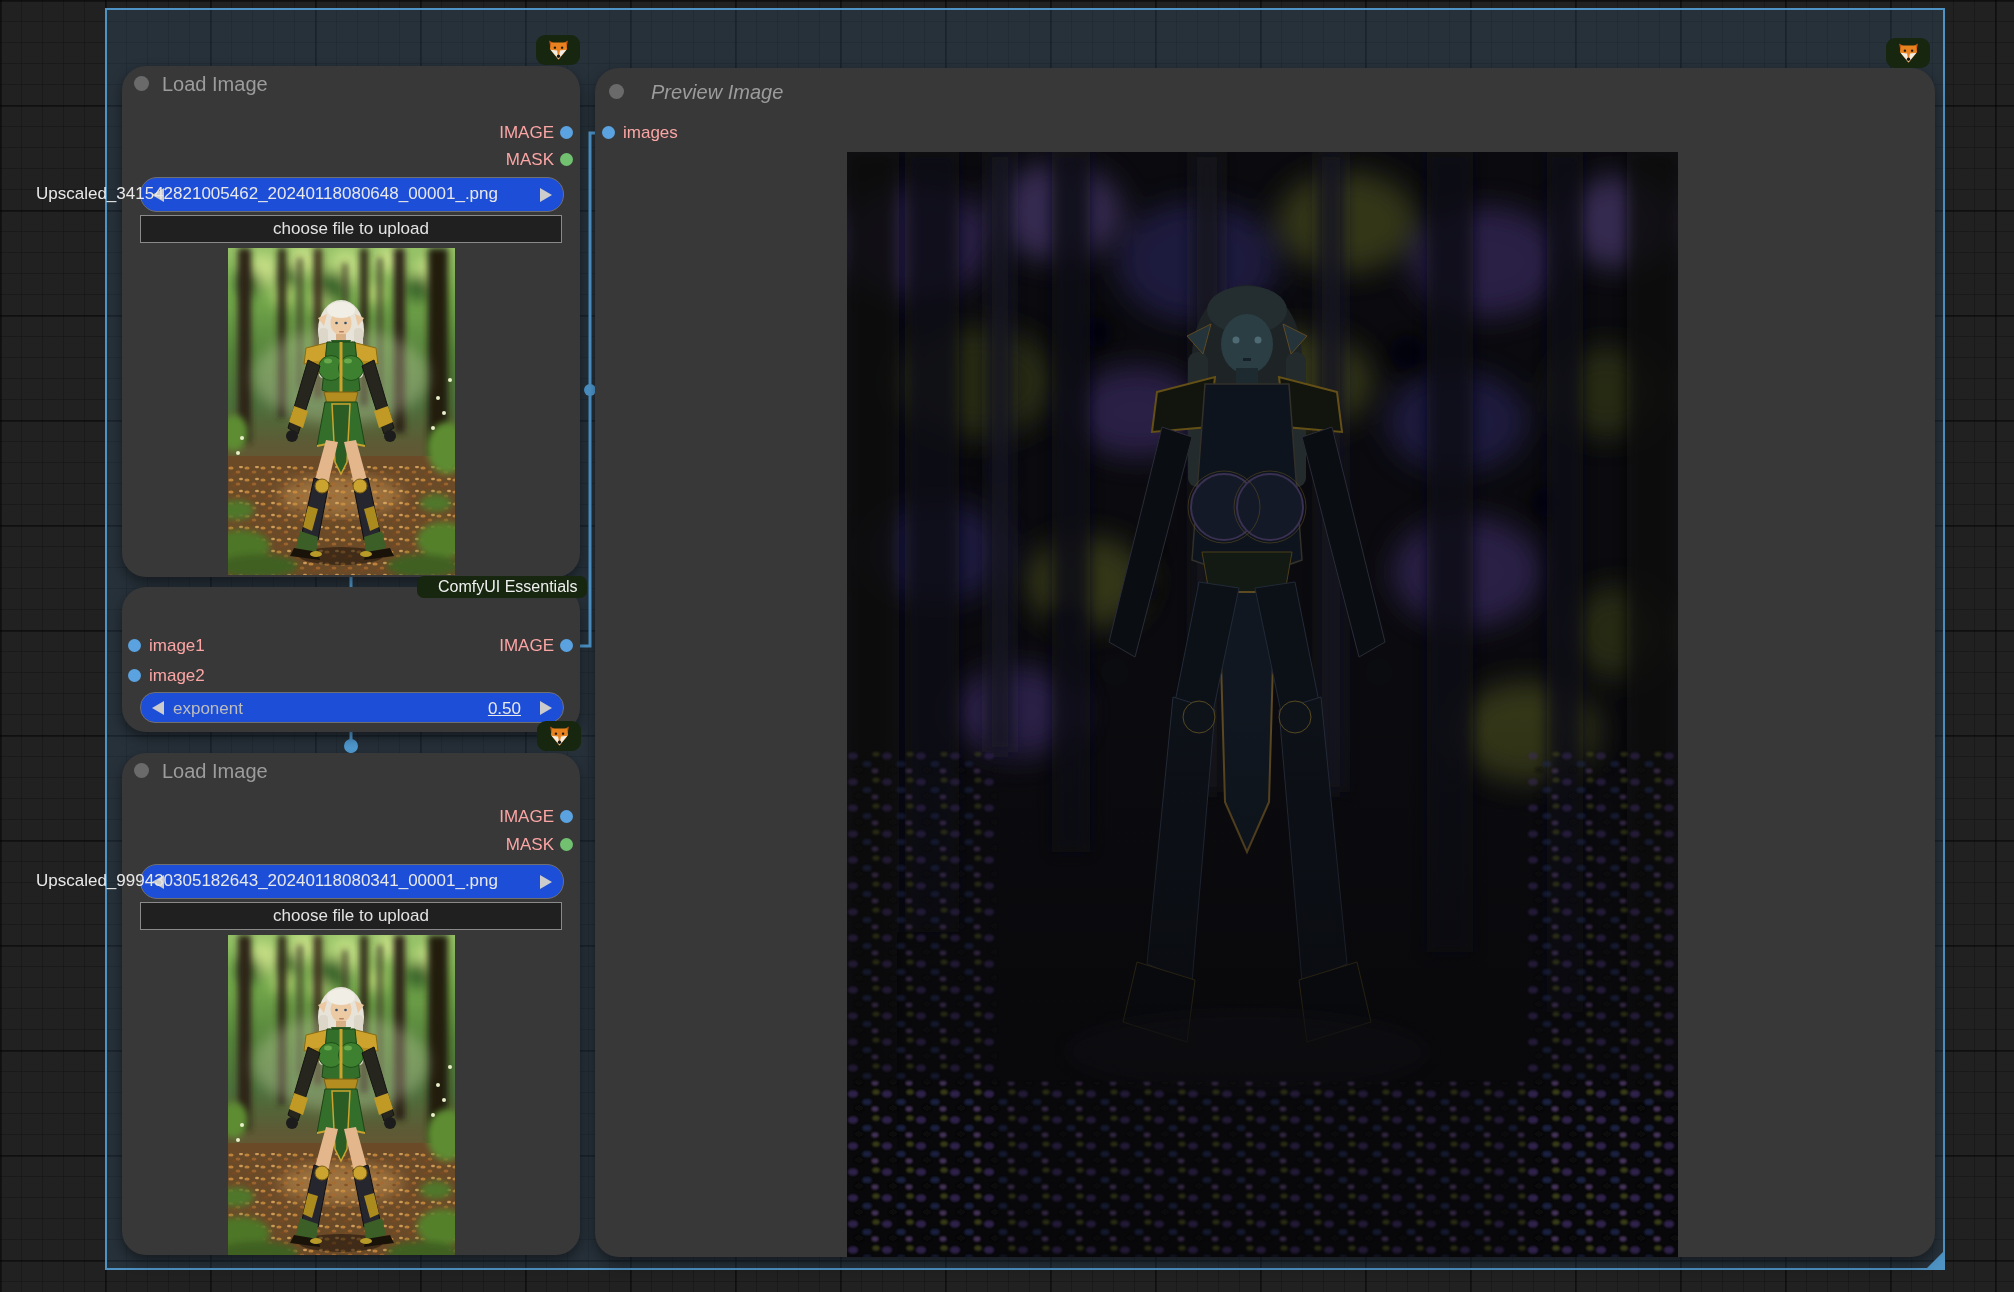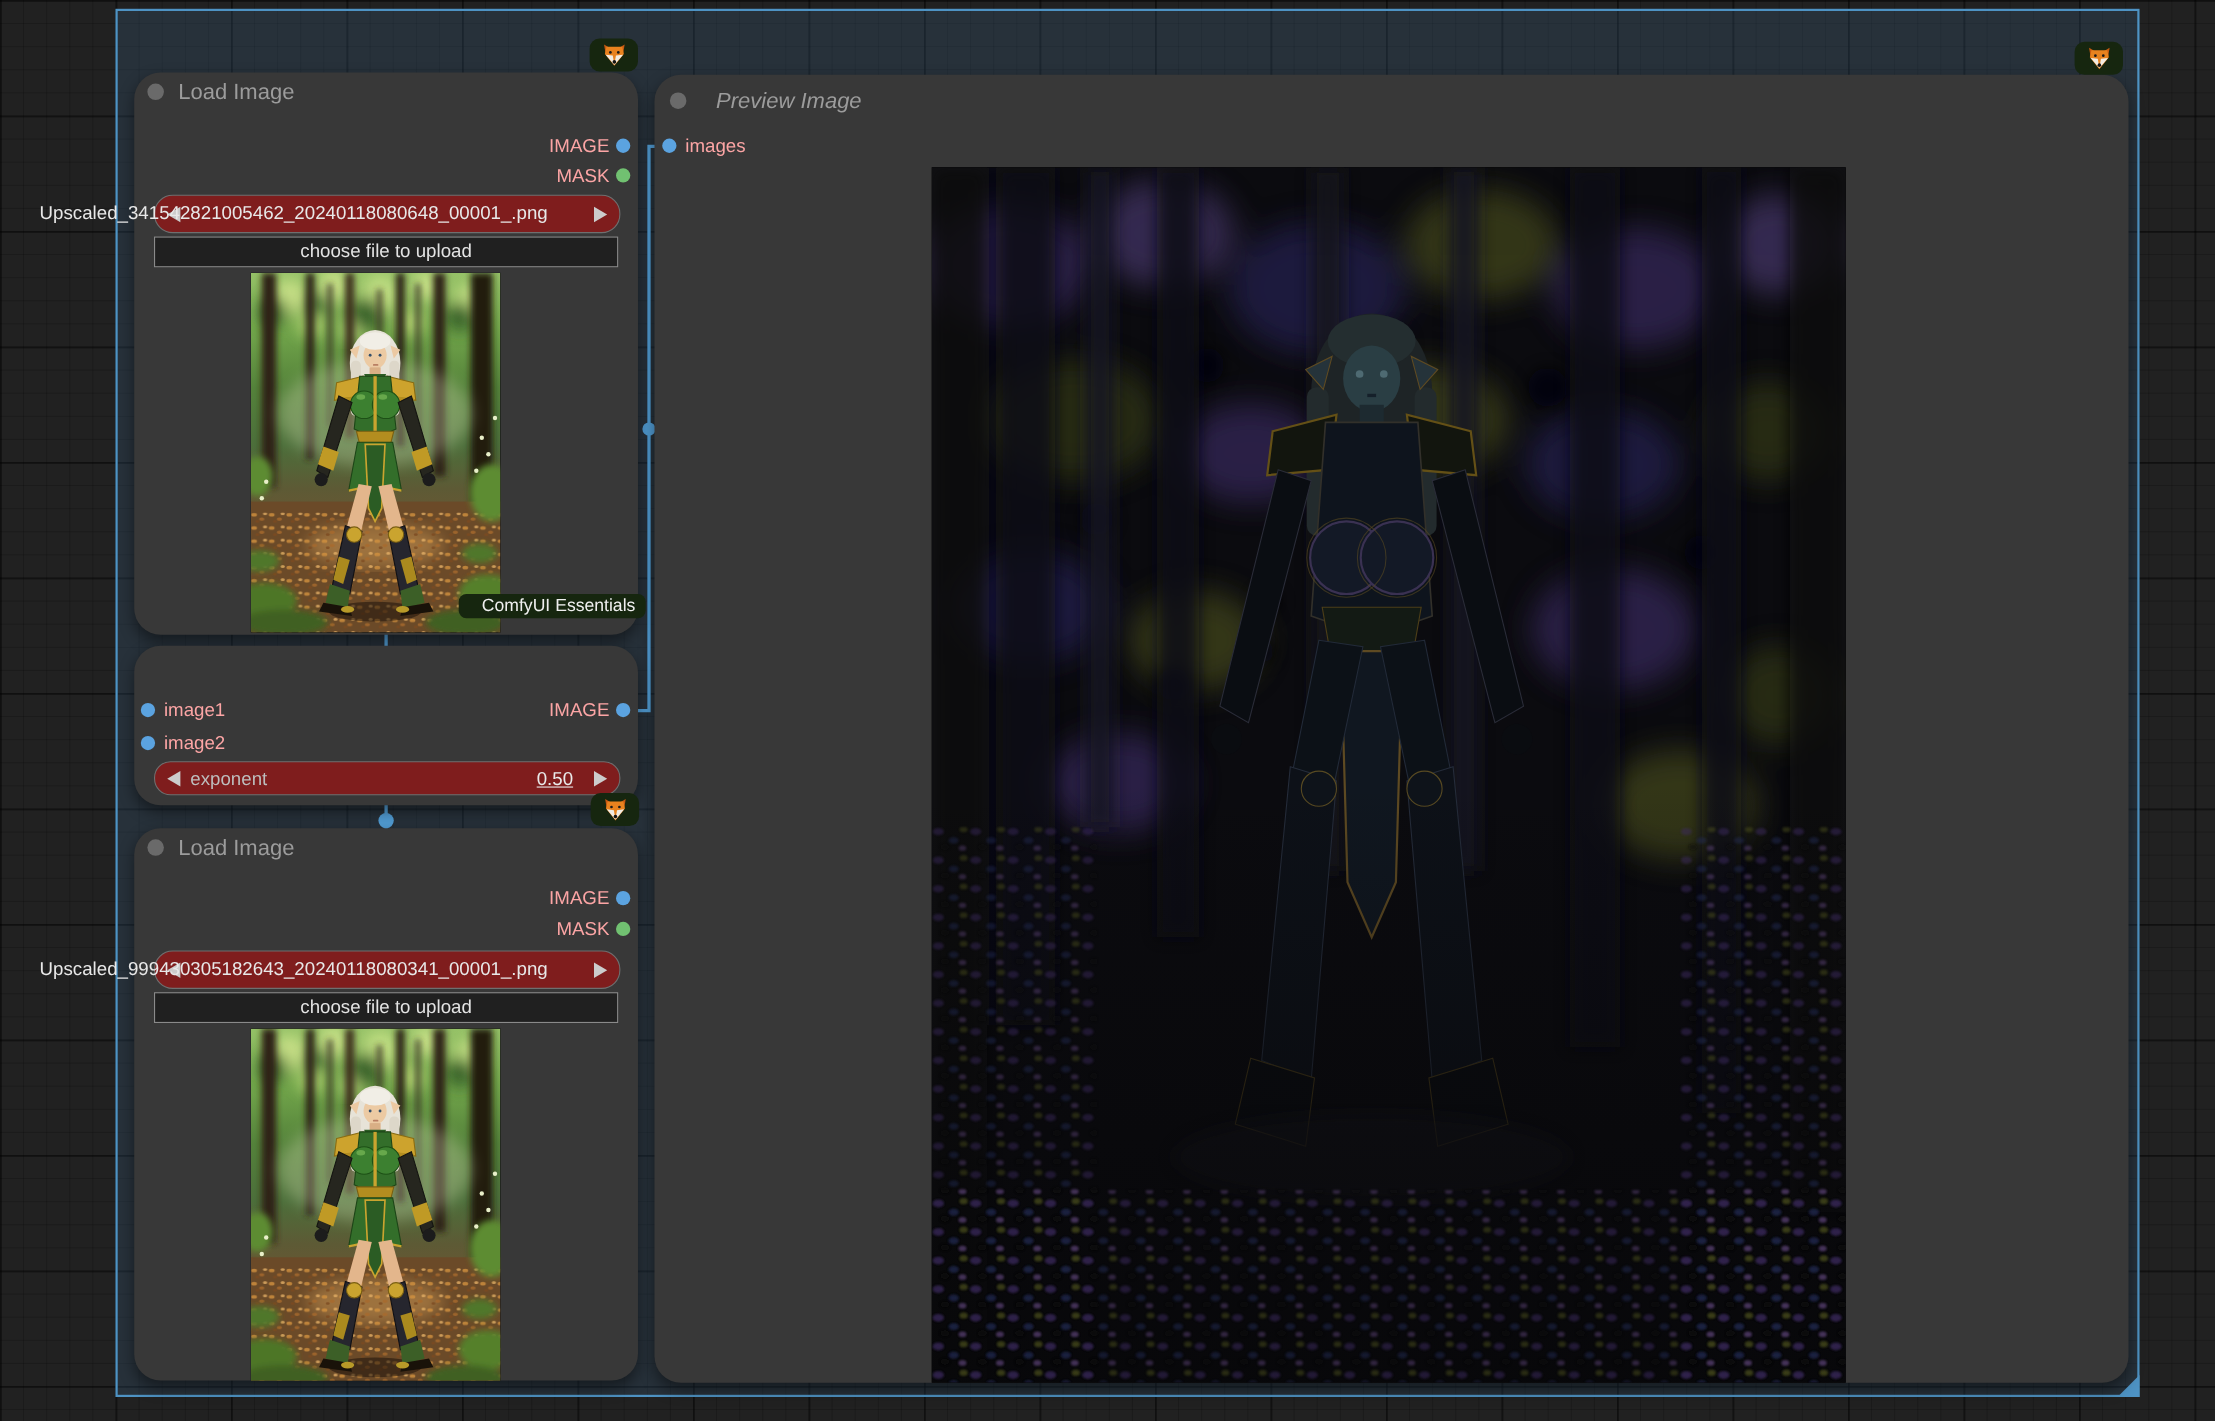--- a/index.html
+++ b/index.html
@@ -44,21 +44,21 @@
   }
   .node-header{position:absolute;left:0;top:0;width:100%;height:36px;}
   .hdot{position:absolute;left:12px;top:10px;width:15px;height:15px;border-radius:50%;background:#6a6a6a;}
   .ntitle{position:absolute;left:40px;top:0;height:36px;line-height:37px;font-size:20px;color:#9c9c9c;white-space:nowrap;}
   .slotlbl{position:absolute;height:26px;line-height:26px;font-size:17px;color:#fca5a5;white-space:nowrap;}
   .r{text-align:right;}
   .port{position:absolute;width:13px;height:13px;border-radius:50%;}
   .port.image{background:var(--port_image,#5ba3e0);}
   .port.mask{background:var(--port_mask,#71c171);}
   .pill{
-    position:absolute;background:#7f1d1d;border:1px solid #6f6f6f;border-radius:17px;
+    position:absolute;background:#1d4ed8;border:1px solid #6f6f6f;border-radius:17px;
   }
   .pill .wlabel{position:absolute;left:32px;top:0;height:100%;font-size:17px;color:#bdbdbd;line-height:31px;white-space:nowrap;}
   .pill .wvalue{position:absolute;right:42px;top:0;height:100%;font-size:17px;color:#eaeaea;line-height:31px;text-decoration:underline;}
   .arrL,.arrR{position:absolute;top:50%;margin-top:-7px;width:0;height:0;border-top:7px solid transparent;border-bottom:7px solid transparent;}
   .arrL{left:11px;border-right:12px solid #cccccc;}
   .arrR{right:11px;border-left:12px solid #cccccc;}
   .combo-text{
     position:absolute;height:33px;line-height:34px;font-size:17px;color:#e8e8e8;
     text-align:center;white-space:nowrap;pointer-events:none;
   }
@@ -439,15 +439,15 @@
   <div class="fox-badge" style="left:1886px;top:38px;">
     <svg width="23" height="23">
         <use href="#fox"></use>
       </svg>
   </div>
   <div class="fox-badge" style="left:537px;top:721px;">
     <svg width="23" height="23">
         <use href="#fox"></use>
       </svg>
   </div>
-  <div class="pack-badge" style="left:417px;top:540px;padding-left:21px;">ComfyUI Essentials</div>
+  <div class="pack-badge" style="left:417px;top:576px;padding-left:21px;">ComfyUI Essentials</div>
 
 </div>
 
 </body></html>

